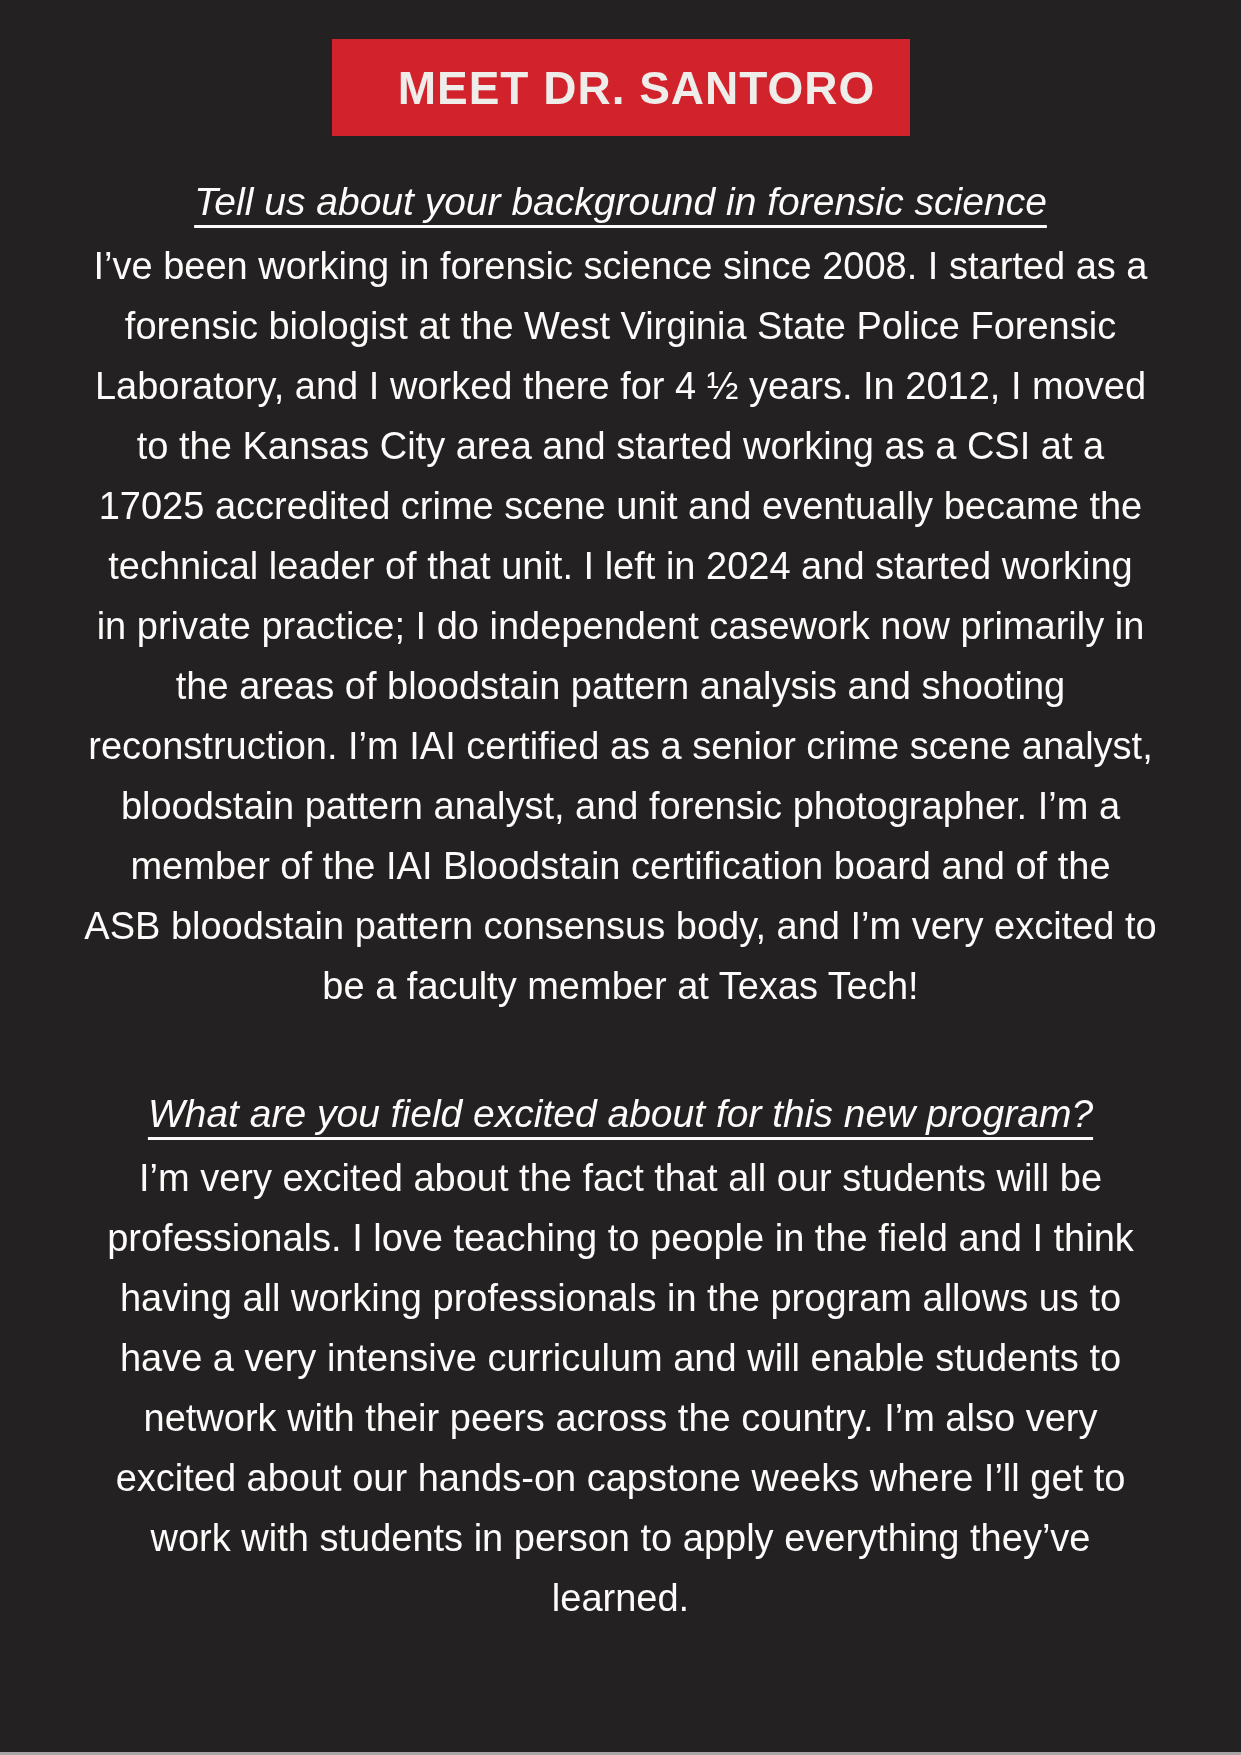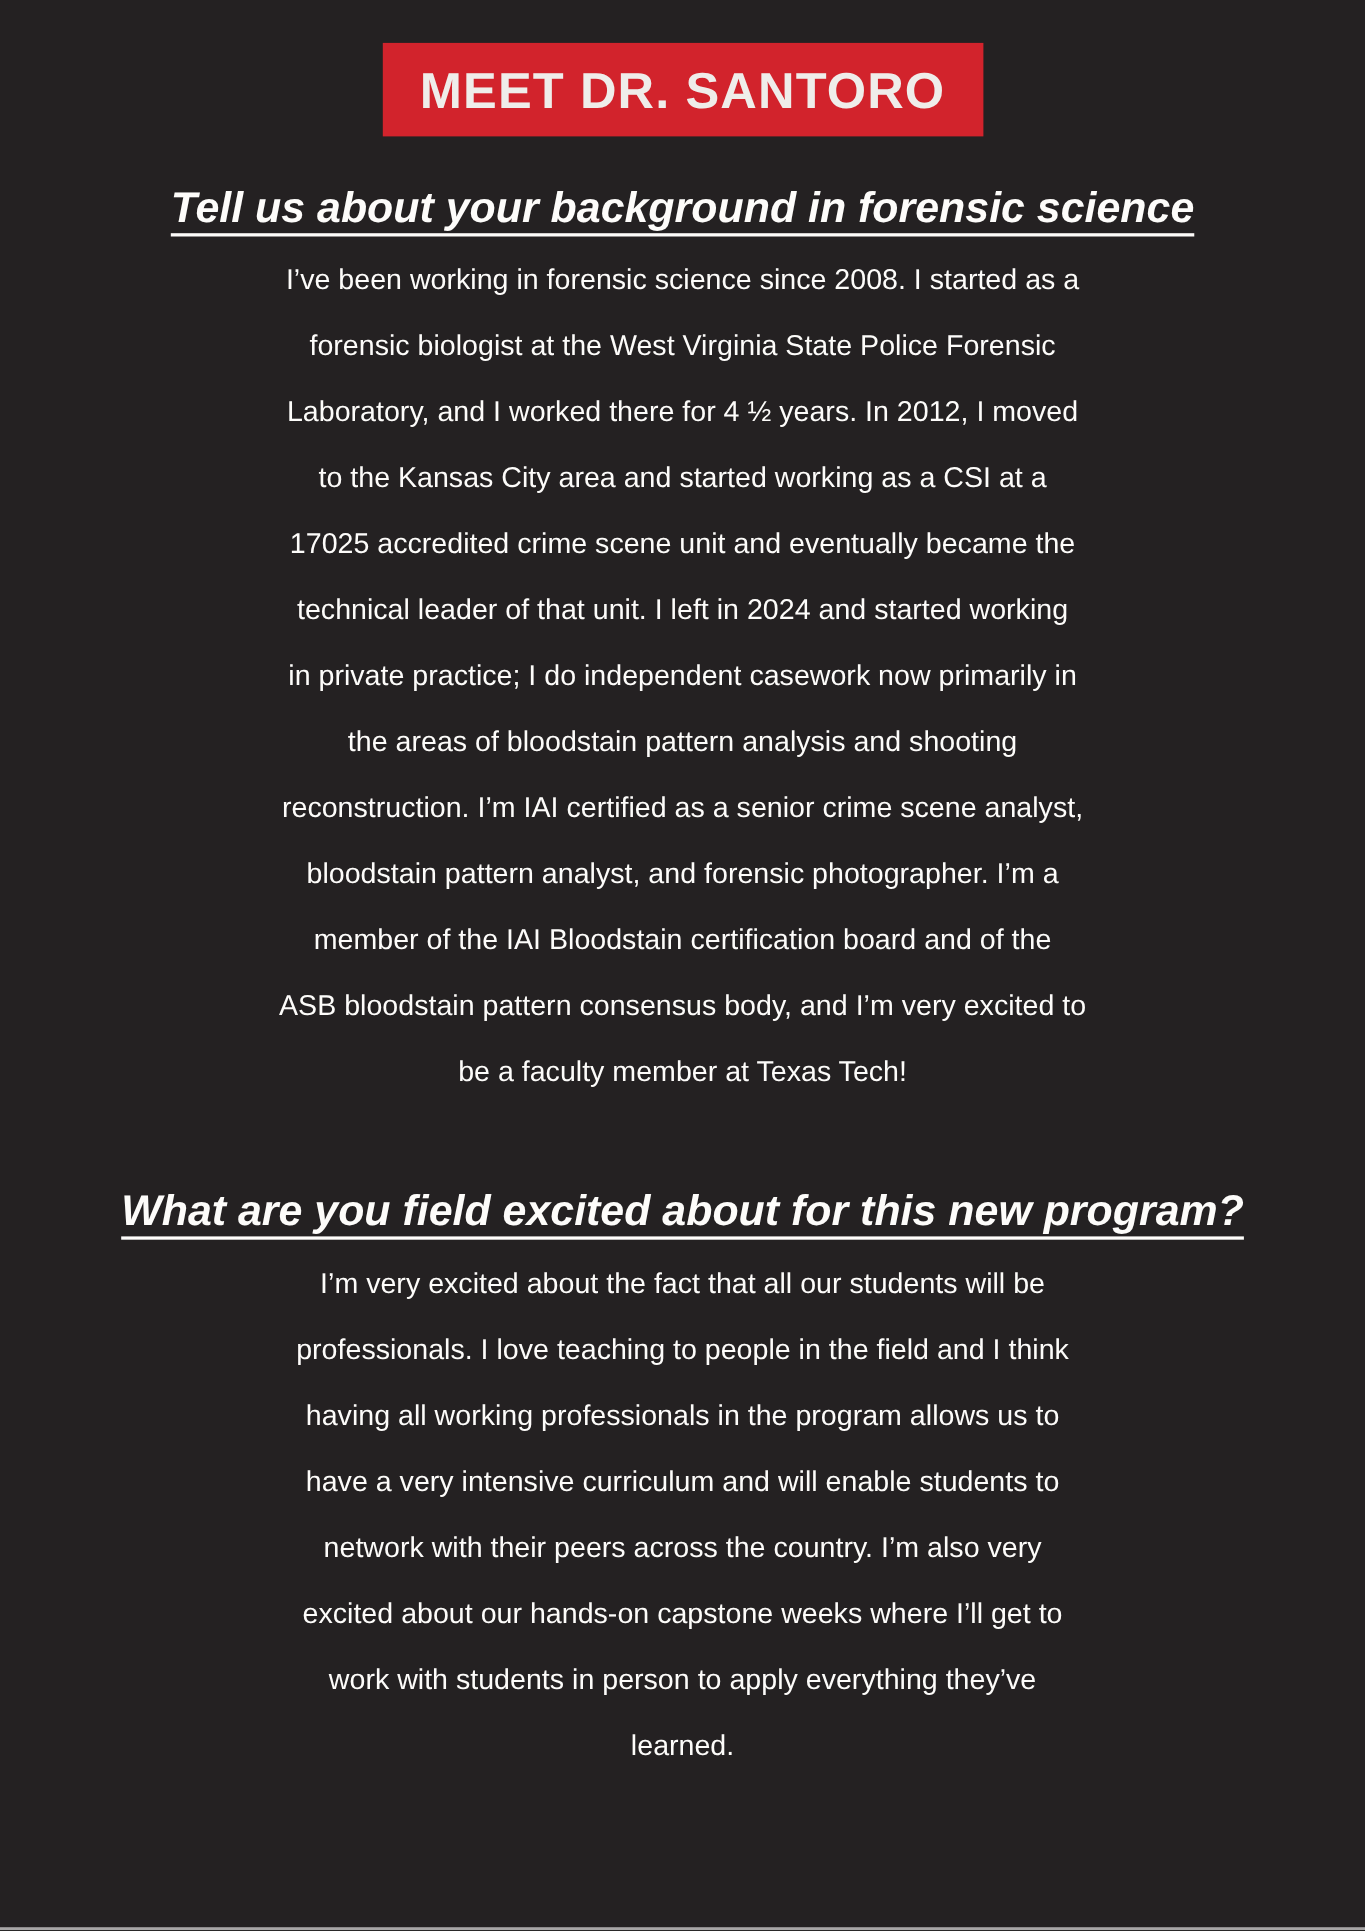--- a/index.html
+++ b/index.html
@@ -9,47 +9,48 @@
     height: 1755px;
     margin: 0 auto;
     background: #242122;
     overflow: hidden;
     font-family: "Liberation Sans", sans-serif;
     color: #fdfcfa;
     text-align: center;
   }
   .banner {
     width: 546px;
-    height: 85px;
+    height: 97px;
     margin: 39px auto 0;
     background: #d2232c;
     display: flex;
     align-items: center;
     justify-content: center;
+    padding-left: 32px;
   }
   .banner-text {
     font-weight: bold;
     font-size: 46px;
     letter-spacing: 1px;
     color: #efedea;
     white-space: nowrap;
   }
   .question {
     font-style: italic;
-    font-weight: 700;
+    font-weight: 400;
     font-size: 39px;
     line-height: 52px;
     margin: 40px 20px 0;
     text-decoration: underline;
     text-decoration-thickness: 3px;
     text-underline-offset: 10px;
   }
   .question.second { margin-top: 72px; }
   .answer {
-    font-size: 26px;
+    font-size: 38px;
     line-height: 60px;
     font-weight: 400;
     margin: 8px 18px 0;
     white-space: pre-line;
   }
   .bottom-edge {
     position: absolute;
     left: 0;
     right: 0;
     bottom: 0;

